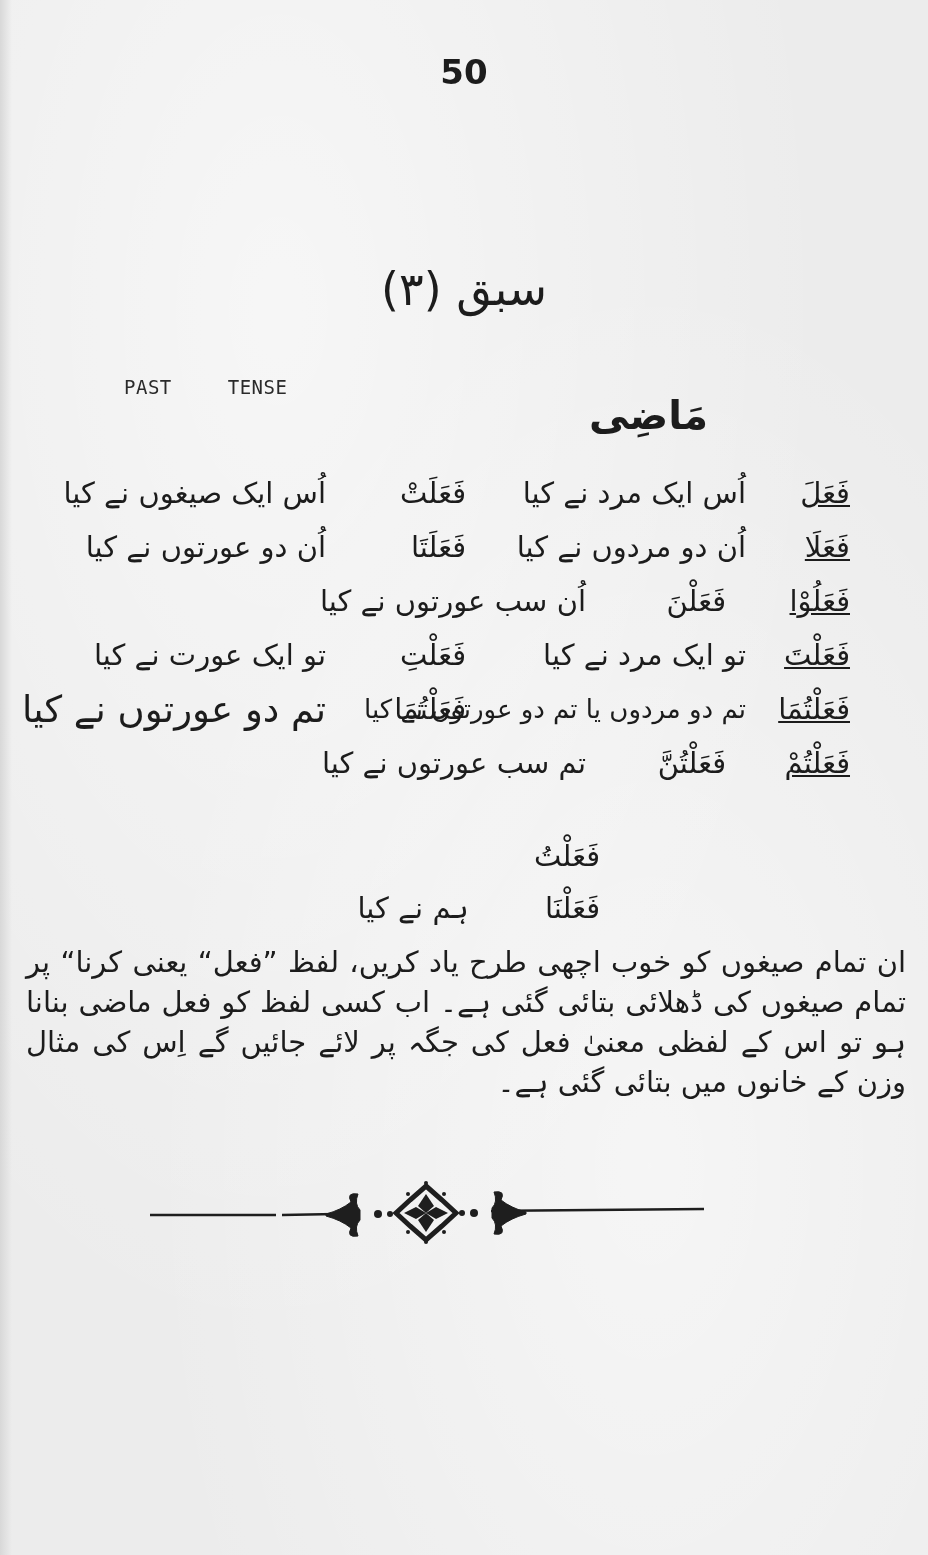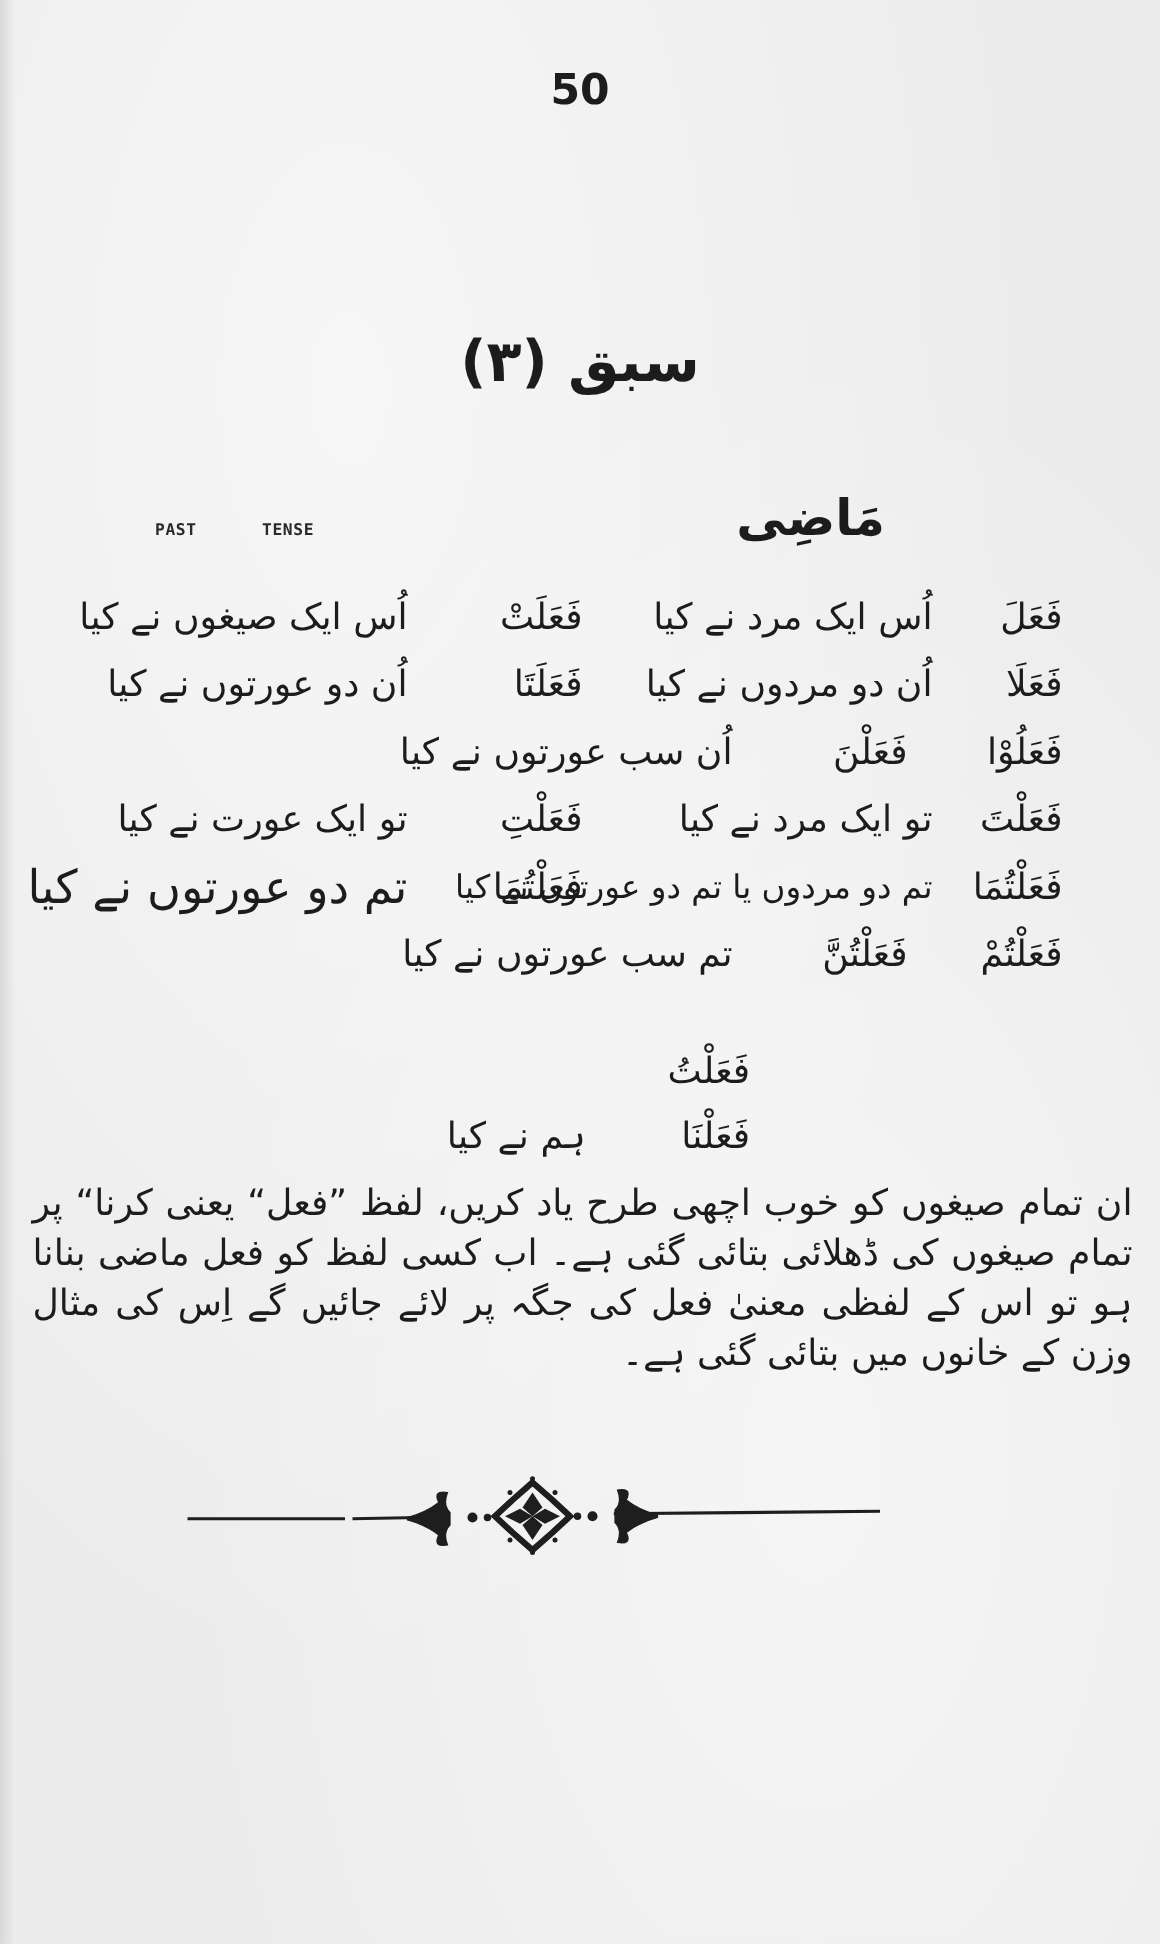--- a/index.html
+++ b/index.html
@@ -38,59 +38,59 @@
       font-size: 34px;
       font-weight: bold;
       direction: rtl;
     }
     .lesson-title {
       position: absolute;
       top: 262px;
       left: 0; width: 928px;
       text-align: center;
       font-size: 46px;
-      font-weight: bold;
+      font-weight: normal;
       direction: rtl;
       font-family: "DejaVu Sans", sans-serif;
     }
     .section-heading {
       position: absolute;
       top: 392px;
       right: 220px;
       font-size: 40px;
       font-weight: bold;
       direction: rtl;
     }
     .english-label {
       position: absolute;
-      top: 417px;
+      top: 376px;
       left: 124px;
       font-family: "DejaVu Sans Mono", monospace;
-      font-weight: bold;
-      font-size: 13px;
+      font-weight: normal;
+      font-size: 19px;
       letter-spacing: 0.5px;
       word-spacing: 44px;
       color: #2a2a2a;
     }
     .conj-table {
       position: absolute;
       top: 466px;
       left: 40px;
       width: 810px;
       direction: rtl;
     }
     .conj-row {
       display: flex;
       flex-direction: row;
       height: 54px;
       align-items: center;
       font-size: 29px;
       white-space: nowrap;
     }
-    .conj-row .c1 { width: 104px; text-align: right; }
+    .conj-row .c1 { width: 104px; text-align: right; text-decoration: underline; }
     .conj-row .c2 { width: 260px; text-align: right; }
     .conj-row .c3 { width: 140px; text-align: right; padding-right: 20px; }
     .conj-row .c4 { width: 286px; text-align: right; }
     .first-person {
       position: absolute;
       left: 330px;
       width: 270px;
       direction: rtl;
     }
     .first-person .fp-row {

